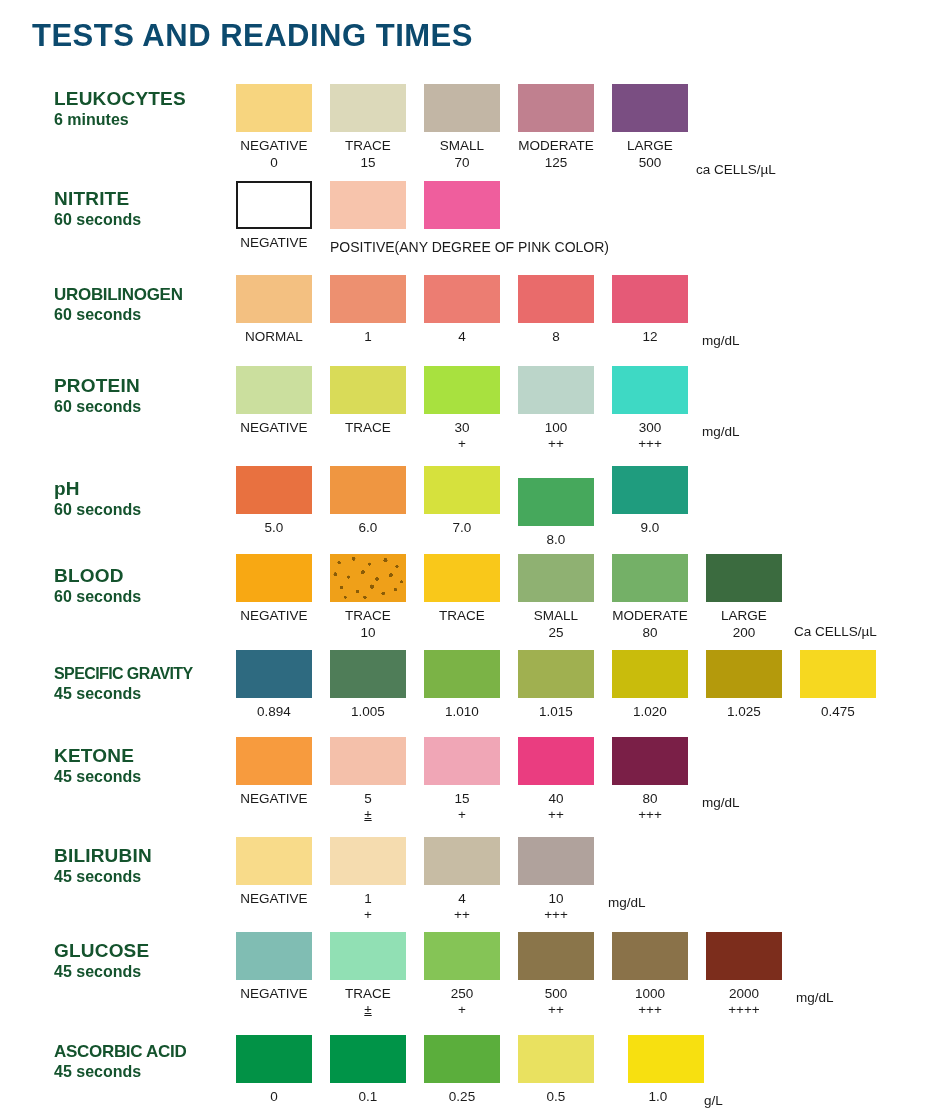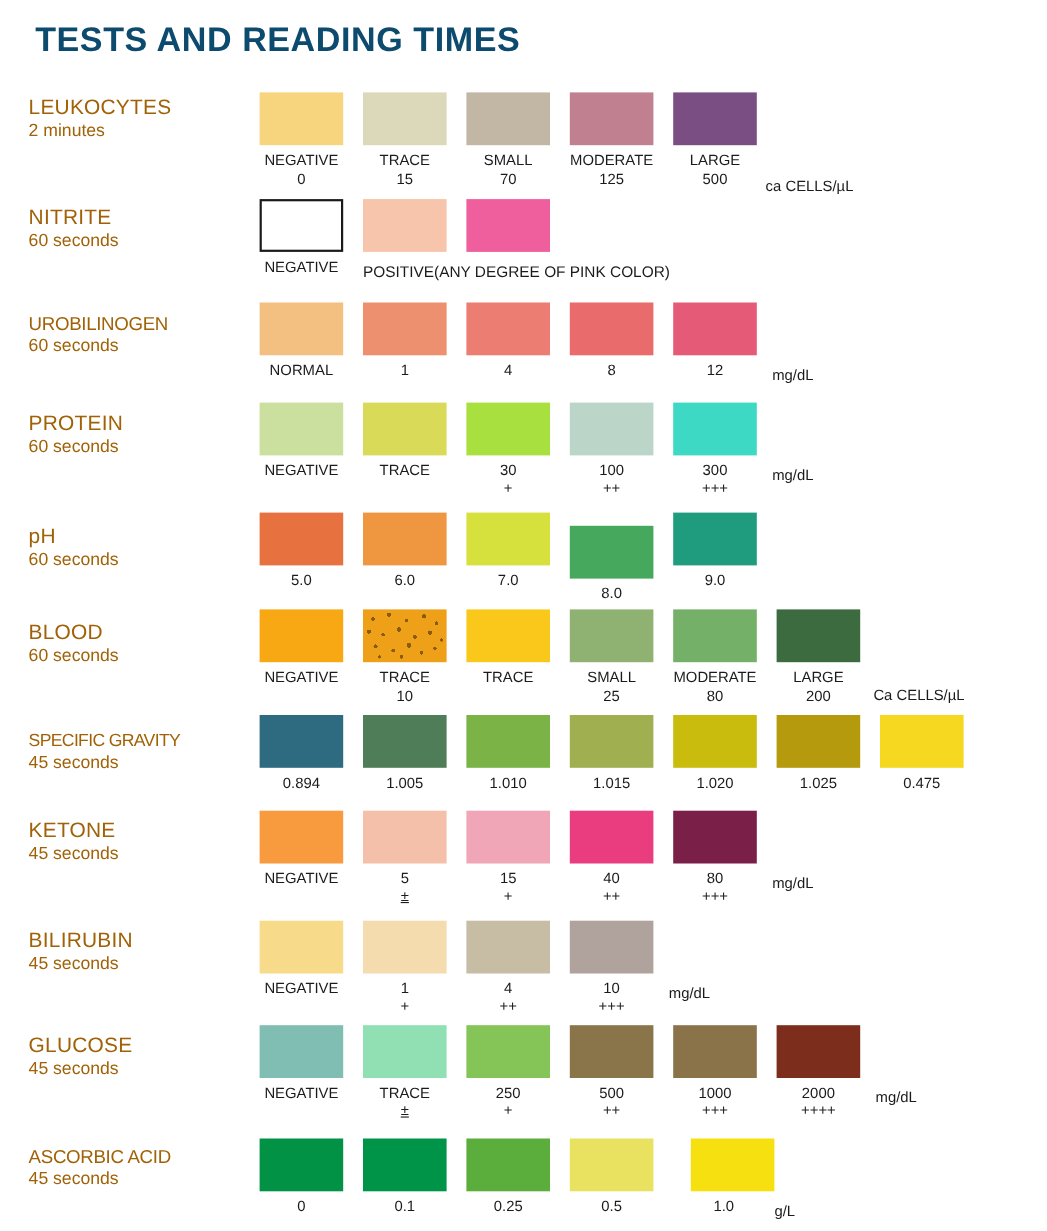--- a/index.html
+++ b/index.html
@@ -37,24 +37,24 @@
   }
 
   .test-row {
     position: absolute;
     left: 0;
     width: 952px;
   }
 
   .row-label {
     position: absolute;
-    left: 26px;
+    left: 54px;
     width: 200px;
-    font-weight: normal;
-    color: #a16207;
+    font-weight: bold;
+    color: #14532d;
   }
   .row-name {
     display: block;
     font-size: 19px;
     letter-spacing: 0.2px;
     line-height: 1.12;
     white-space: nowrap;
   }
   .row-name.narrow { font-size: 17px; letter-spacing: -0.3px; }
   .row-name.vnarrow { font-size: 16px; letter-spacing: -0.6px; }
@@ -153,21 +153,21 @@
 </style>
 </head>
 <body>
 
 <div id="chart-title">TESTS AND READING TIMES</div>
 
 <div id="rows-container">
     <div class="test-row" style="top: 84px;">
       <div class="row-label" style="top: 4px;">
         <span class="row-name">LEUKOCYTES</span>
-        <span class="row-time">2 minutes</span>
+        <span class="row-time">6 minutes</span>
       </div>
       <div class="swatch-strip">
         <div class="swatch-cell" style="left: 0px;">
           <span class="swatch" style="background: rgb(247, 213, 127);"></span>
           <span class="swatch-label">NEGATIVE</span>
           <span class="swatch-sub">0</span>
         </div>
         <div class="swatch-cell" style="left: 94px;">
           <span class="swatch" style="background: rgb(220, 217, 186);"></span>
           <span class="swatch-label">TRACE</span>

